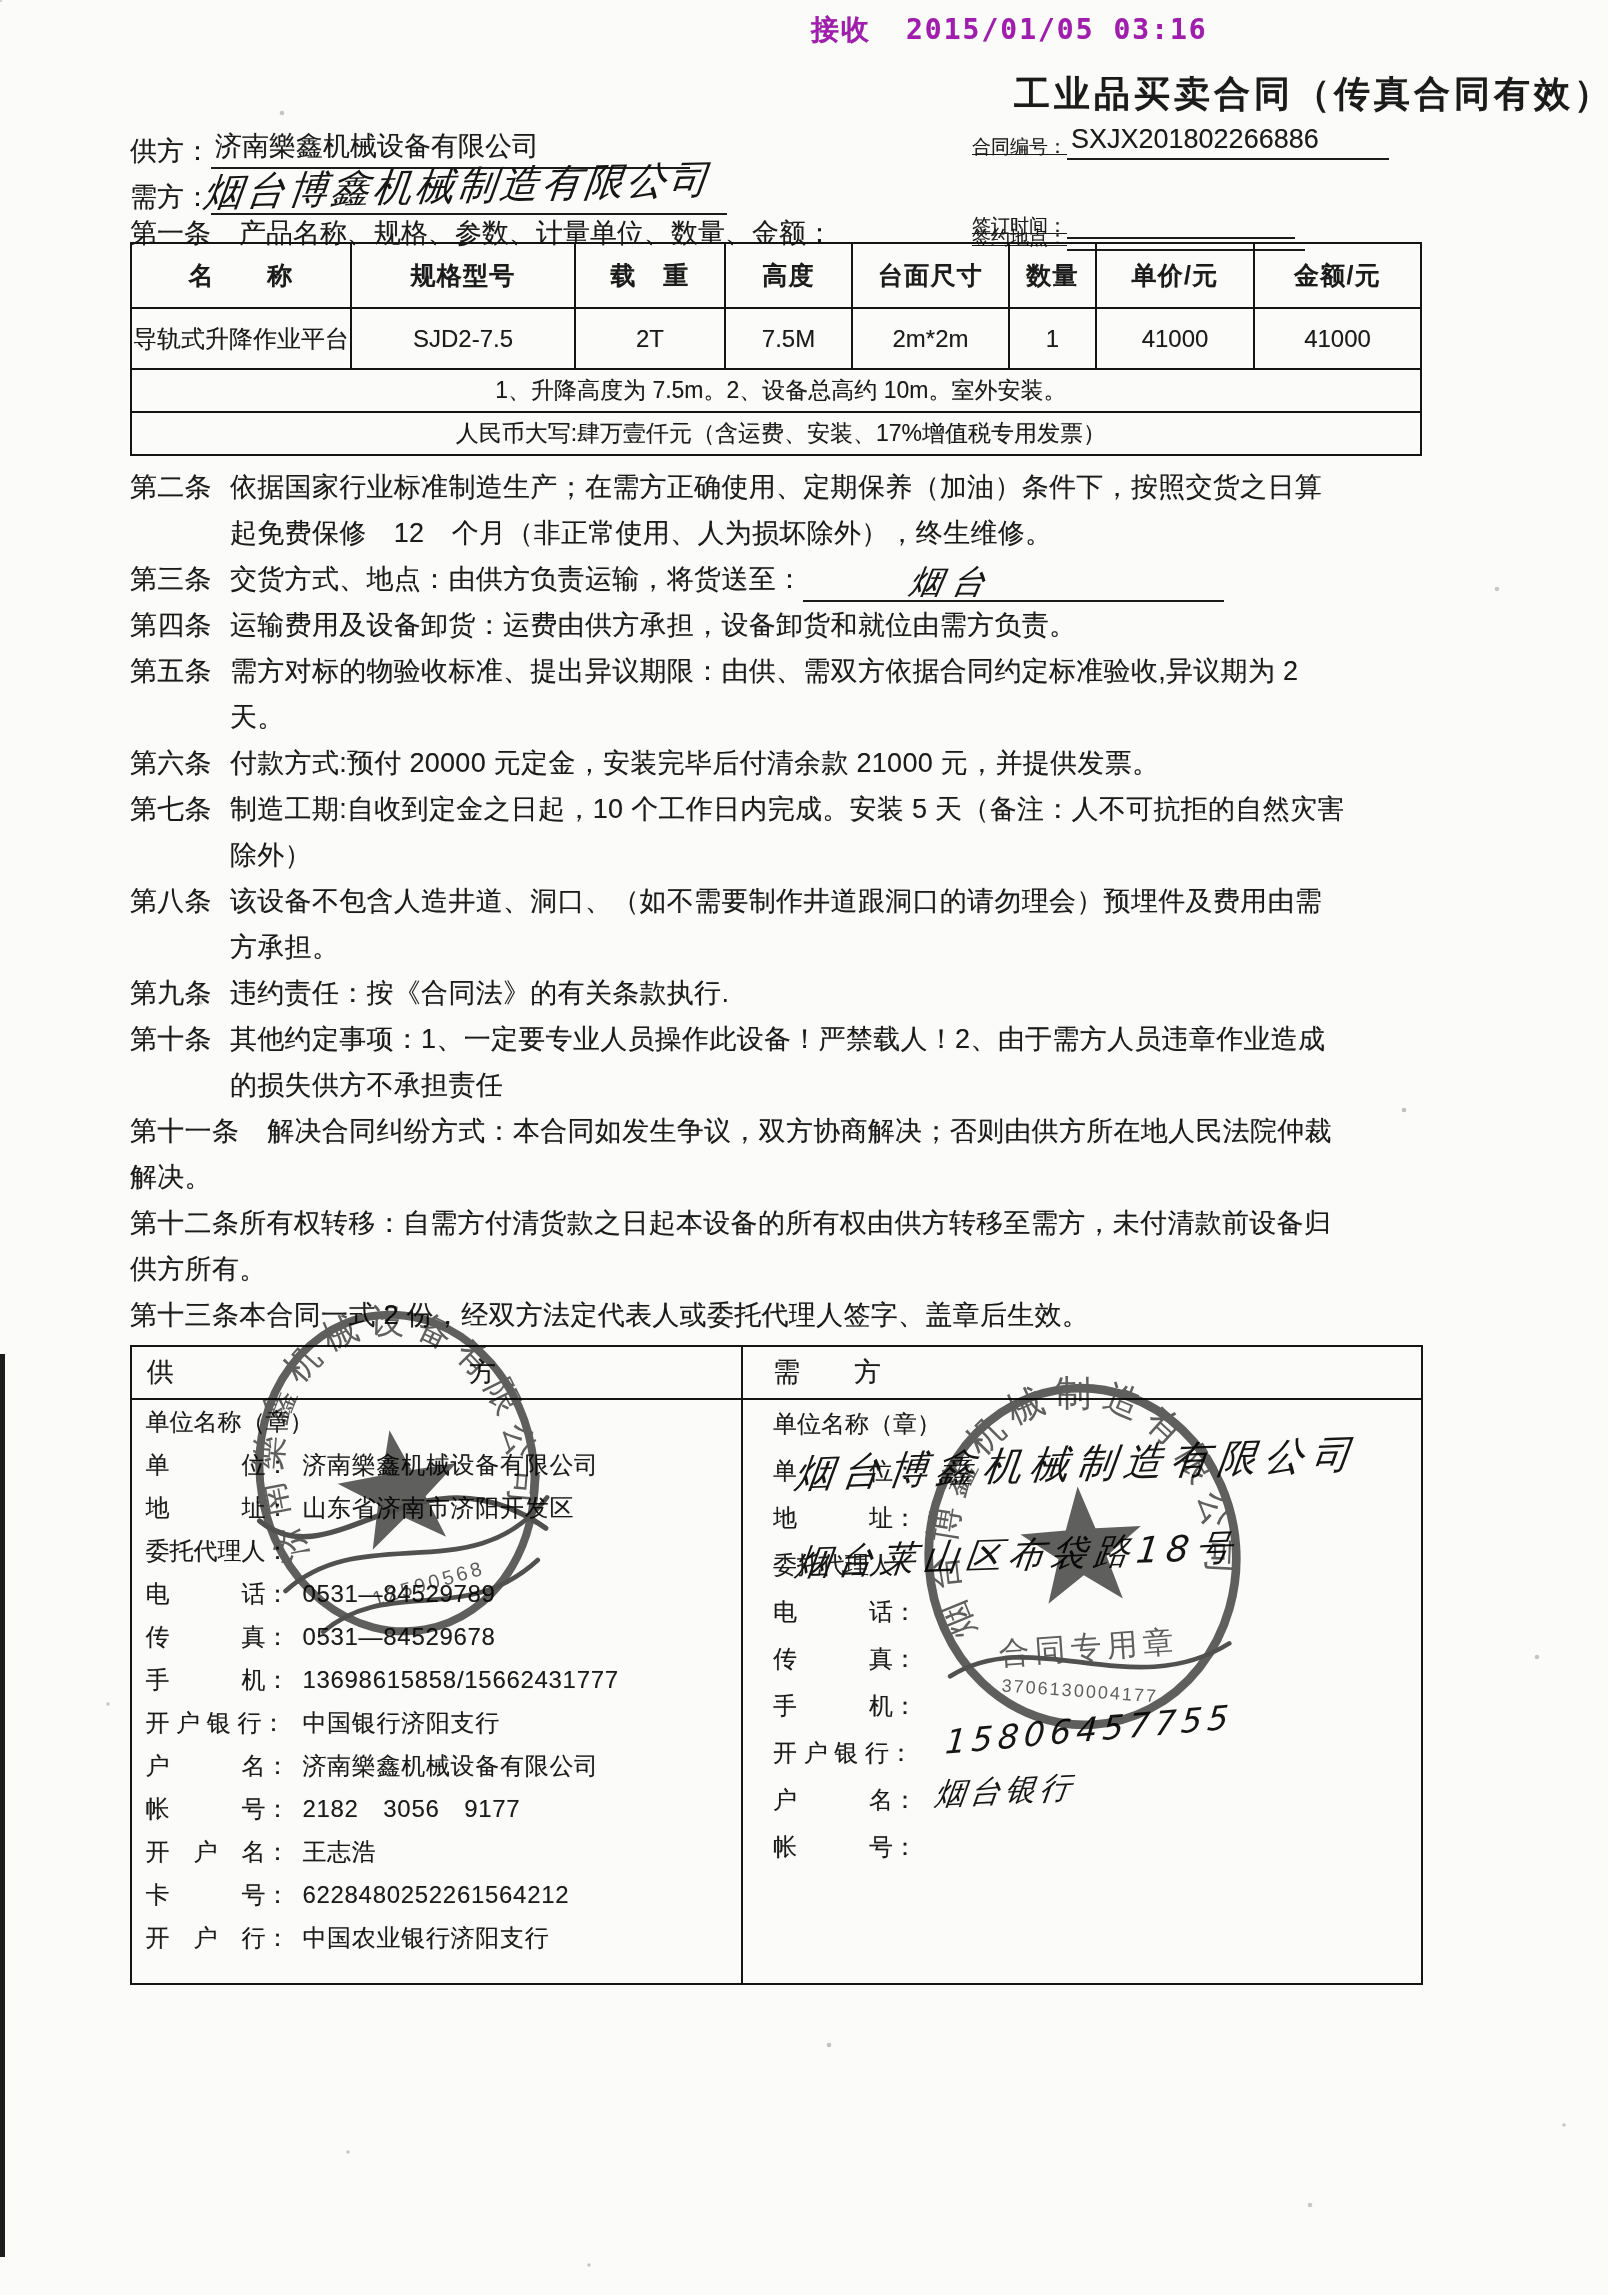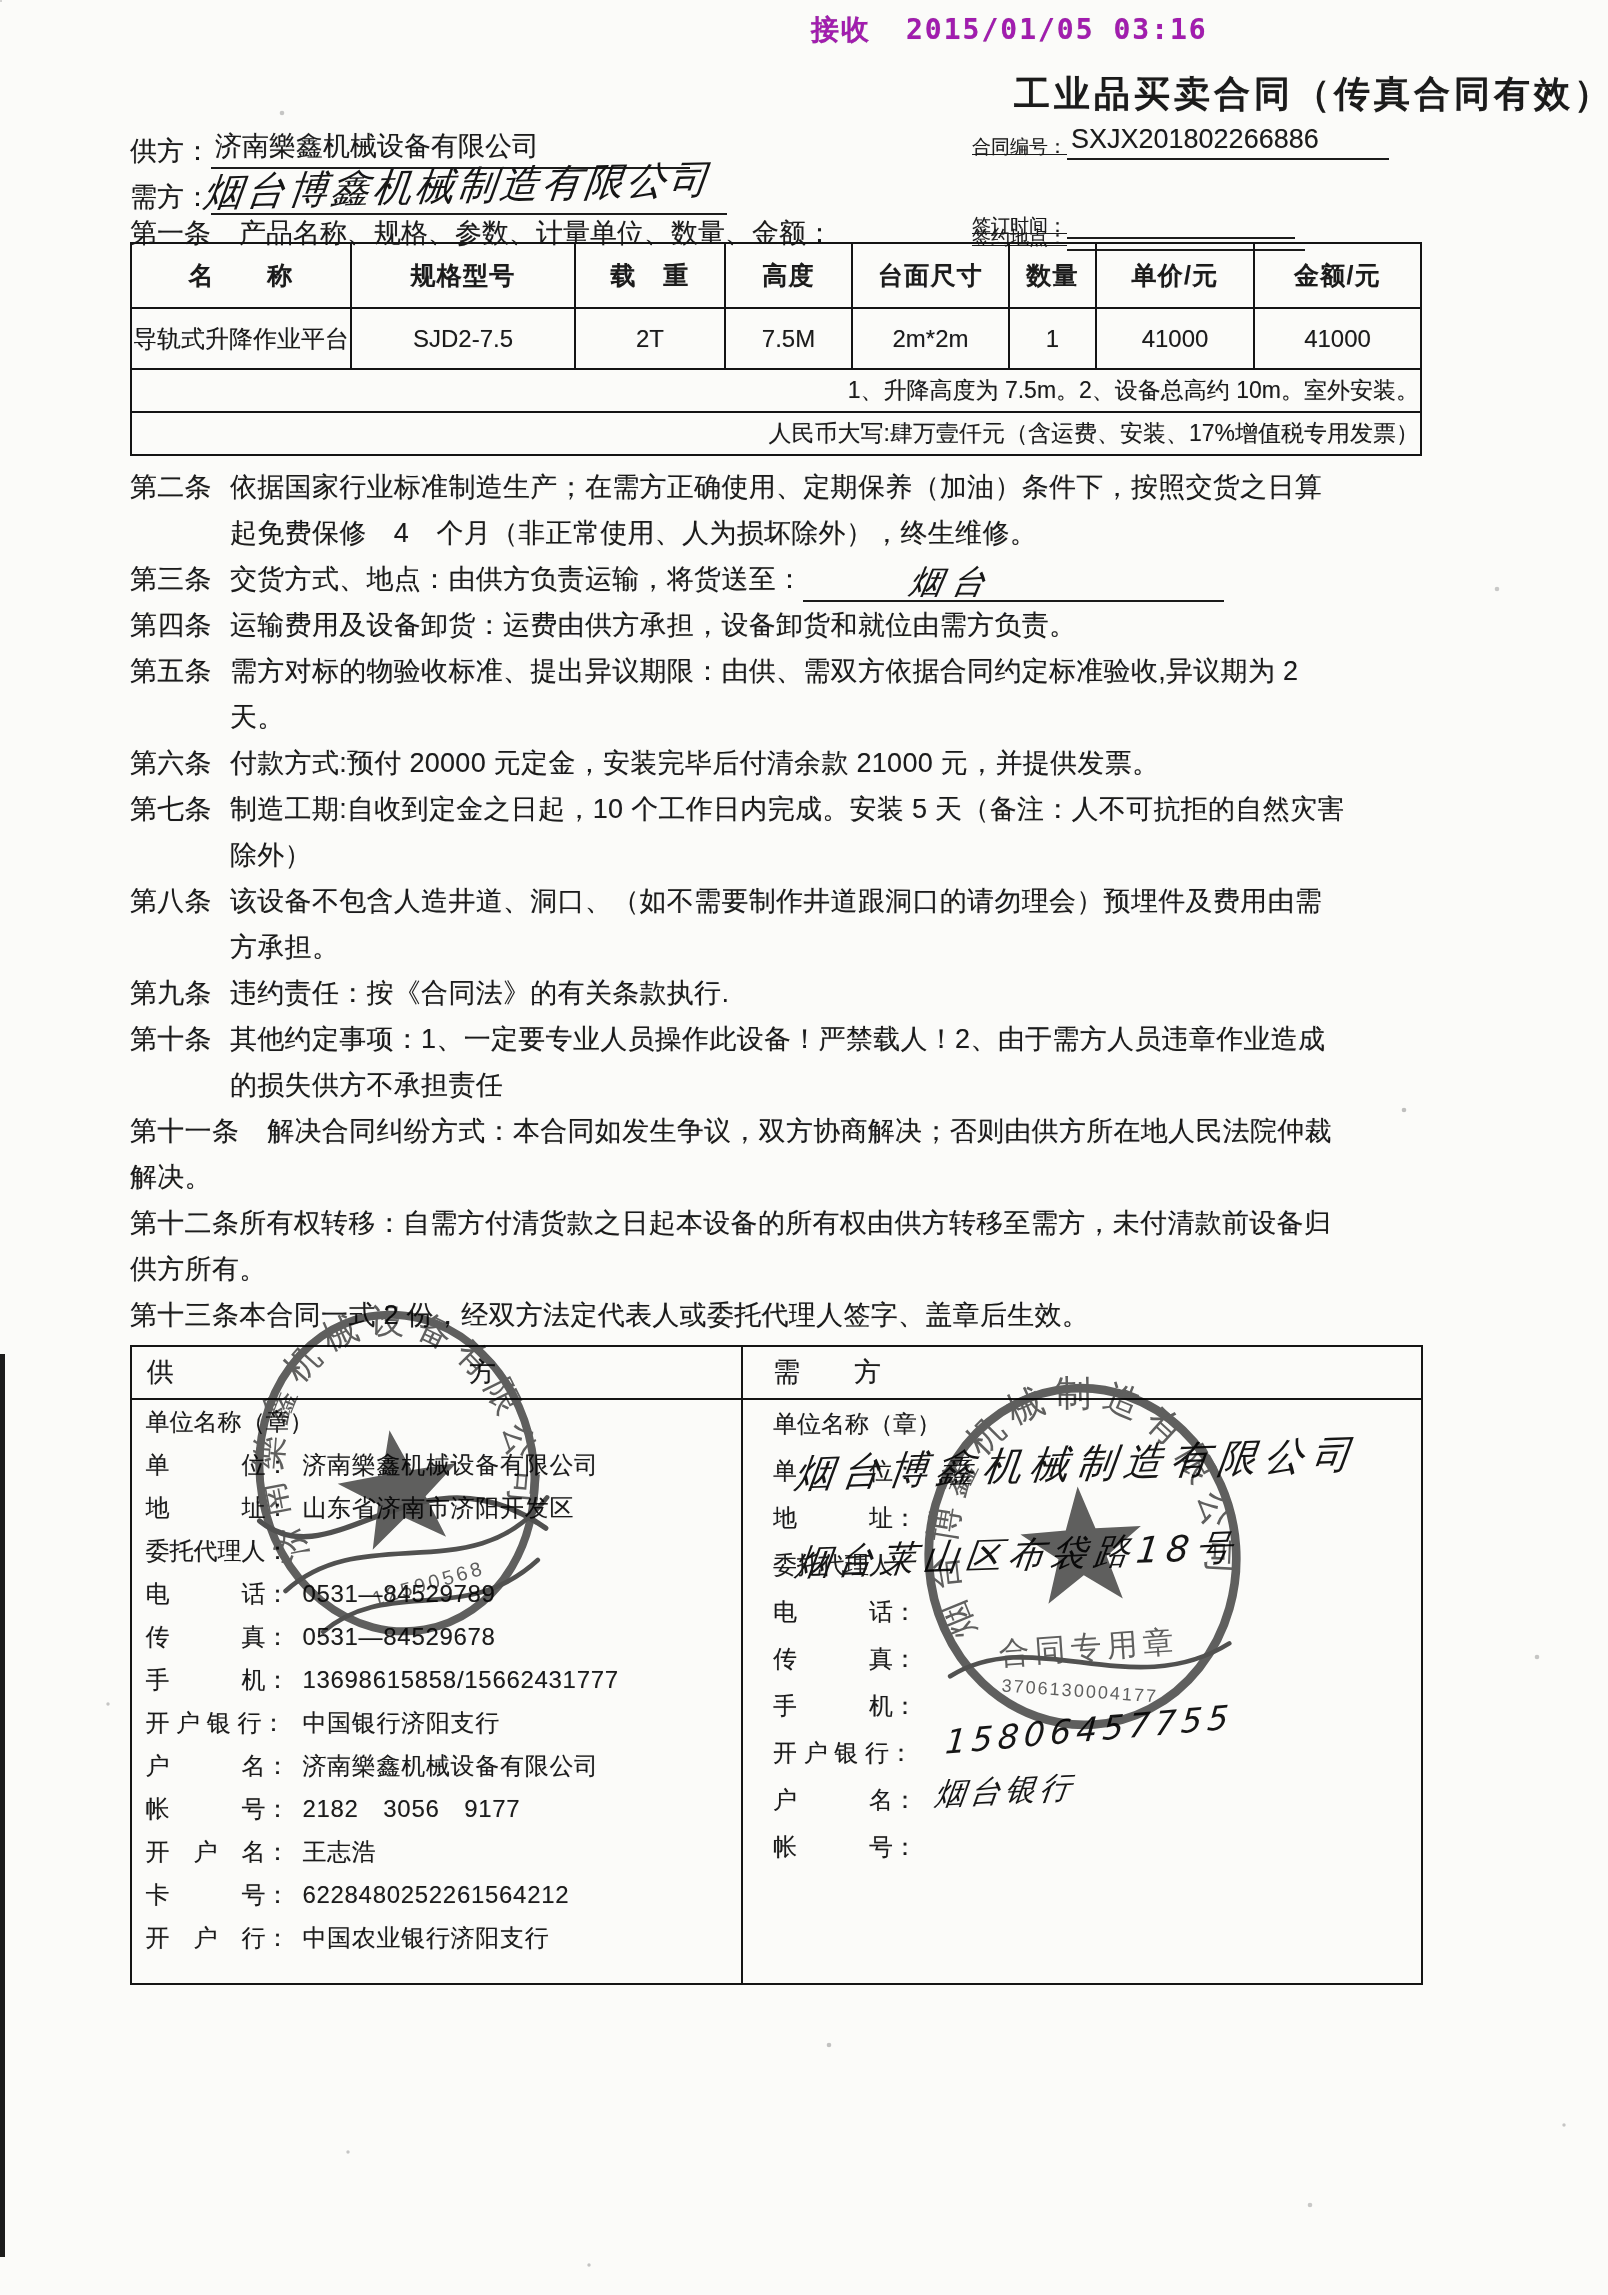--- a/index.html
+++ b/index.html
@@ -24,21 +24,21 @@
   .hw{font-family:"DejaVu Sans",sans-serif;font-style:italic;color:#161616;}
 
   .buyer-hw{position:absolute;top:159px;left:204px;font-size:39px;letter-spacing:3.3px;
             transform:rotate(-1.5deg) skewX(-8deg);white-space:nowrap;}
 
   
   .ptable{position:absolute;top:242px;left:130px;border-collapse:collapse;table-layout:fixed;width:1290px;}
   .ptable td,.ptable th{border:2px solid #141414;text-align:center;font-size:24px;overflow:hidden;}
   .ptable .hdr th{height:61px;font-size:25px;font-weight:700;letter-spacing:1.3px;border-radius:7px;}
   .ptable .prow td{height:57px;}
-  .ptable .noterow td{height:39px;text-align:right;padding-left:10.7px;font-size:23px;margin-top:44px;}
+  .ptable .noterow td{height:39px;text-align:center;padding-left:10.7px;font-size:23px;margin-top:44px;}
   .ptable{border:2.7px solid #141414;}
 
   
   .clauses{position:absolute;top:464px;left:130px;width:1216px;font-size:27px;line-height:46px;letter-spacing:0.3px;}
   .clause{margin:0;}
   .hang{padding-left:100px;}
   .hang .num{float:left;width:100px;margin-left:-100px;}
   .sp-after{margin-right:28px;}
   .c3u{display:inline-block;width:421px;border-bottom:2.7px solid #1b1b1b;vertical-align:bottom;height:41px;}
   .c3u .hw{font-size:33px;margin-left:107px;letter-spacing:9.4px;transform:skewX(-10deg);display:inline-block;}
@@ -151,21 +151,21 @@
     <tr class="noterow">
       <td colspan="8">1、升降高度为 7.5m。2、设备总高约 10m。室外安装。</td>
     </tr>
     <tr class="noterow">
       <td colspan="8">人民币大写:肆万壹仟元（含运费、安装、17%增值税专用发票）</td>
     </tr>
   </tbody>
     </table>
 
   <div class="clauses ink">
-    <p class="clause hang"><span class="num">第二条</span><span>依据国家行业标准制造生产；在需方正确使用、定期保养（加油）条件下，按照交货之日算起免费保修　4　个月（非正常使用、人为损坏除外），终生维修。</span></p>
+    <p class="clause hang"><span class="num">第二条</span><span>依据国家行业标准制造生产；在需方正确使用、定期保养（加油）条件下，按照交货之日算起免费保修　12　个月（非正常使用、人为损坏除外），终生维修。</span></p>
     <p class="clause hang"><span class="num">第三条</span><span>交货方式、地点：由供方负责运输，将货送至：</span><span class="c3u"><span class="hw">烟台</span></span></p>
     <p class="clause hang"><span class="num">第四条</span><span>运输费用及设备卸货：运费由供方承担，设备卸货和就位由需方负责。</span></p>
     <p class="clause hang"><span class="num">第五条</span><span>需方对标的物验收标准、提出异议期限：由供、需双方依据合同约定标准验收,异议期为 2 天。</span></p>
     <p class="clause hang"><span class="num">第六条</span><span>付款方式:预付 20000 元定金，安装完毕后付清余款 21000 元，并提供发票。</span></p>
     <p class="clause hang"><span class="num">第七条</span><span>制造工期:自收到定金之日起，10 个工作日内完成。安装 5 天（备注：人不可抗拒的自然灾害除外）</span></p>
     <p class="clause hang"><span class="num">第八条</span><span>该设备不包含人造井道、洞口、（如不需要制作井道跟洞口的请勿理会）预埋件及费用由需方承担。</span></p>
     <p class="clause hang"><span class="num">第九条</span><span>违约责任：按《合同法》的有关条款执行.</span></p>
     <p class="clause hang"><span class="num">第十条</span><span>其他约定事项：1、一定要专业人员操作此设备！严禁载人！2、由于需方人员违章作业造成的损失供方不承担责任</span></p>
     <p class="clause plain"><span class="sp-after">第十一条</span><span>解决合同纠纷方式：本合同如发生争议，双方协商解决；否则由供方所在地人民法院仲裁解决。</span></p>
     <p class="clause plain"><span>第十二条</span><span>所有权转移：自需方付清货款之日起本设备的所有权由供方转移至需方，未付清款前设备归供方所有。</span></p>

